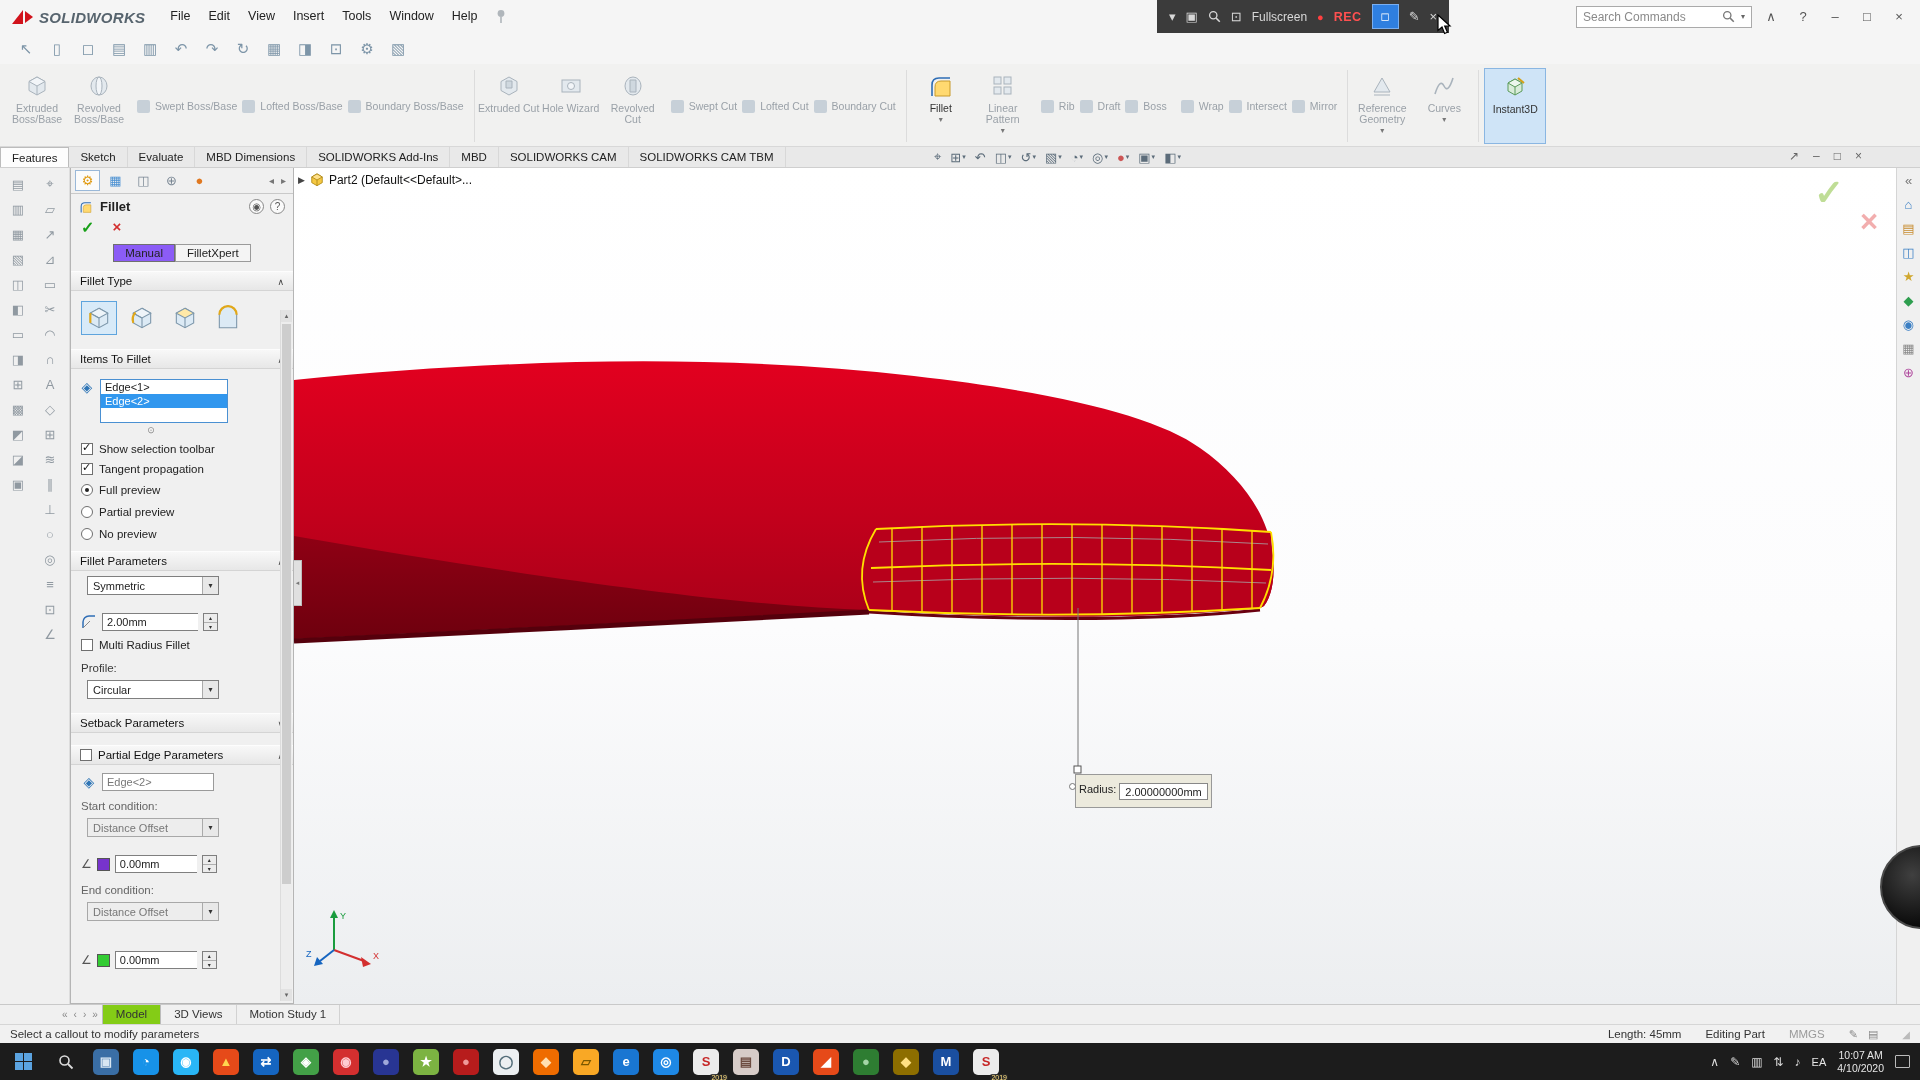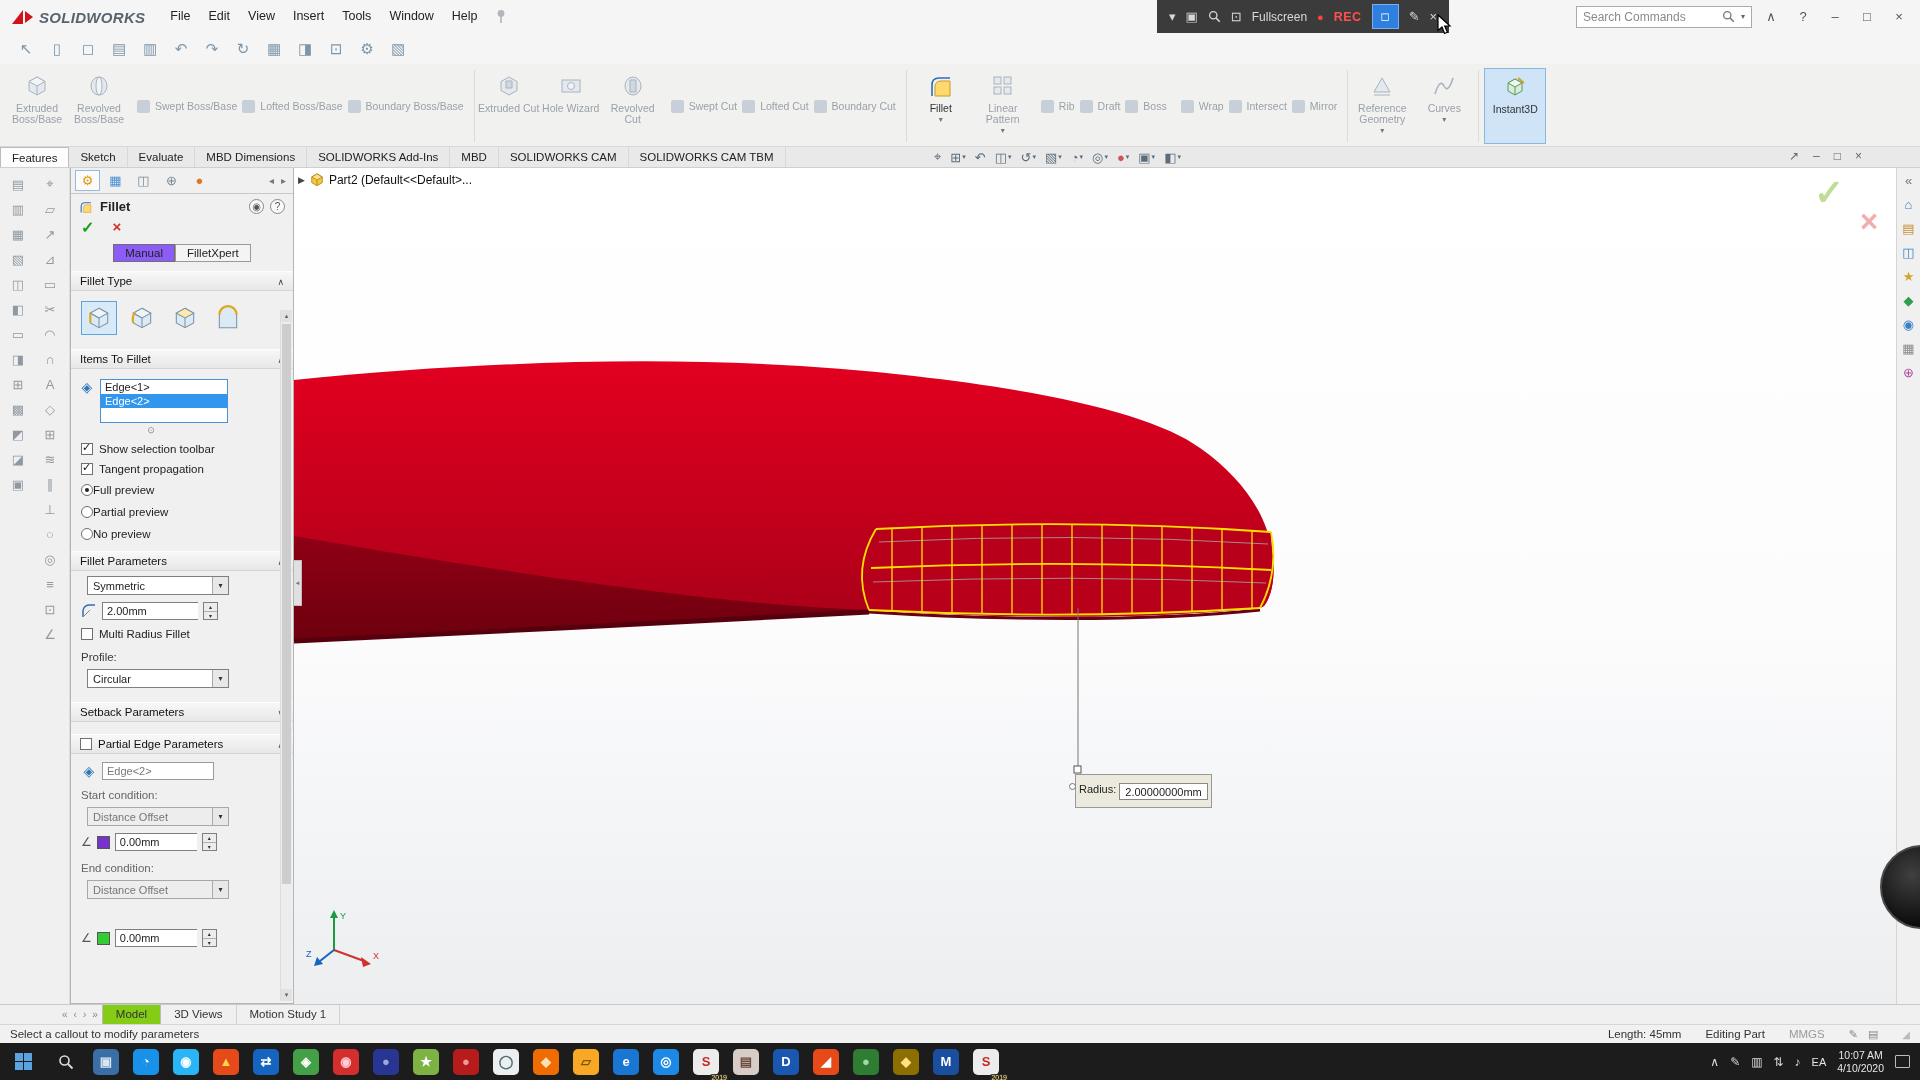--- a/index.html
+++ b/index.html
@@ -82,24 +82,24 @@
   .ftbtn.selected{background:#d8eaf8;border:1px solid #5ea4dd}
   #itfbody{display:flex;gap:5px;padding:10px 8px 1px}
   #itficon{color:#2e75b6;font-size:14px;width:16px;text-align:center}
   #itflist{width:128px;height:44px;background:#fff;border:1px solid #4a90d2;font-size:11px;overflow:hidden}
   .itfitem{padding:1px 4px}
   .itfitem.sel{background:#3197ee;color:#fff}
   #itfhandle{width:160px;text-align:center;color:#888;font-size:9px;padding:1px 0 4px}
   .chkrow{display:flex;align-items:center;gap:6px;padding:4px 10px}
   .chk{width:12px;height:12px;background:#fff;border:1px solid #6f6f6f;flex:none;position:relative}
   .chk.checked::after{content:"✓";position:absolute;left:0;top:-3px;font-size:11px;color:#111}
-  .radrow{display:flex;align-items:center;gap:0;padding:5px 10px}
+  .radrow{display:flex;align-items:center;gap:6px;padding:5px 10px}
   .rad{width:12px;height:12px;border:1px solid #6f6f6f;border-radius:50%;background:#fff;flex:none;position:relative}
   .rad.on::after{content:"";position:absolute;inset:3px;border-radius:50%;background:#222}
-  .dd{width:142px;height:19px;background:#fff;border:1px solid #7f7f7f;display:flex;align-items:center;padding-left:5px;font-size:11px;margin:5px 0 3px 16px}
+  .dd{width:132px;height:19px;background:#fff;border:1px solid #7f7f7f;display:flex;align-items:center;padding-left:5px;font-size:11px;margin:5px 0 14px 16px}
   .dd .da{margin-left:auto;width:16px;align-self:stretch;background:#e8e8e8;border-left:1px solid #aaa;display:flex;align-items:center;justify-content:center;font-size:8px;color:#333}
   .dd.dis{background:#ededed;color:#777;border-color:#a8a8a8}
   .valrow{display:flex;align-items:center;gap:5px;padding:4px 10px}
   .vinput{width:96px;height:18px;background:#fff;border:1px solid #7f7f7f;border-right:none;display:flex;align-items:center;padding-left:4px;font-size:11px}
   .spin{width:15px;height:18px;border:1px solid #7f7f7f;display:flex;flex-direction:column;background:#ececec}
   .spin span{flex:1;display:flex;align-items:center;justify-content:center;font-size:6px;color:#333}
   .spin span:first-child{border-bottom:1px solid #b0b0b0}
   .swatch{width:13px;height:13px;border:1px solid #555;flex:none}
   .sublab{padding:7px 10px 1px;color:#3a3a3a}
   .sublab.dim{color:#666}

